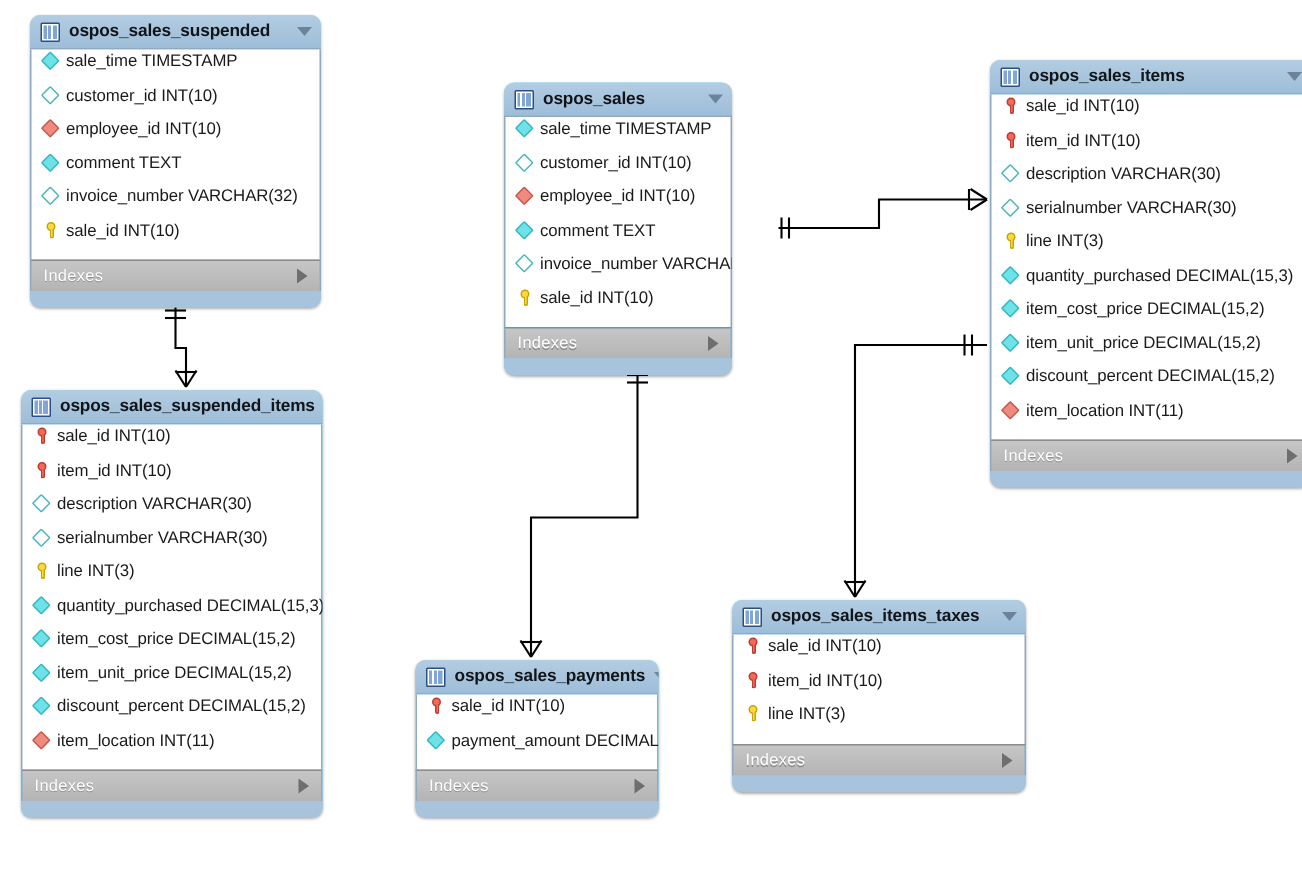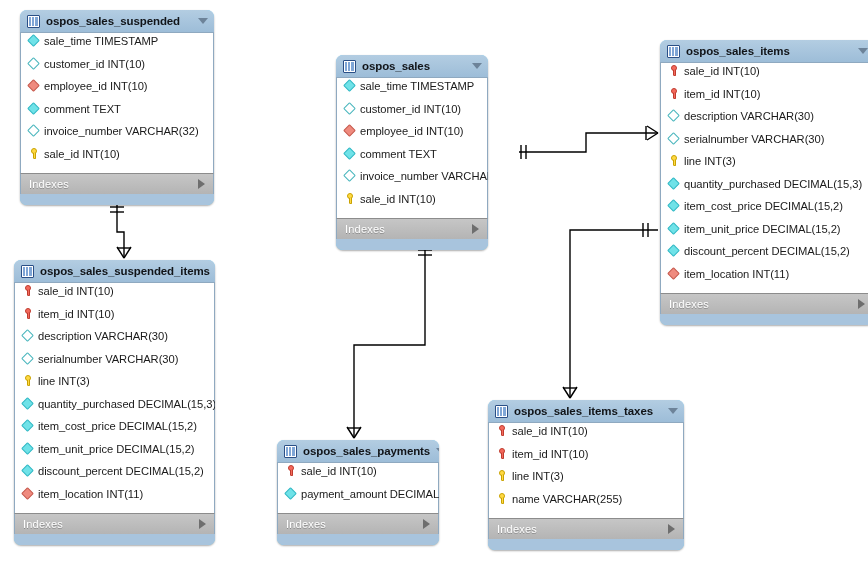--- a/index.html
+++ b/index.html
@@ -498,24 +498,20 @@
           <span class="col-text">sale_id INT(10)</span>
         </div>
         <div class="col-row">
           <span class="glyph g-key-red"></span>
           <span class="col-text">item_id INT(10)</span>
         </div>
         <div class="col-row">
           <span class="glyph g-key-yellow"></span>
           <span class="col-text">line INT(3)</span>
         </div>
-        <div class="col-row">
-          <span class="glyph g-key-yellow"></span>
-          <span class="col-text">name VARCHAR(255)</span>
-        </div>
       </div>
     <div class="tbl-indexes">
       <span class="idx-label">Indexes</span>
       <span class="idx-caret"></span>
     </div>
     <div class="tbl-foot"></div>
   </div>
 
 </div>
 

